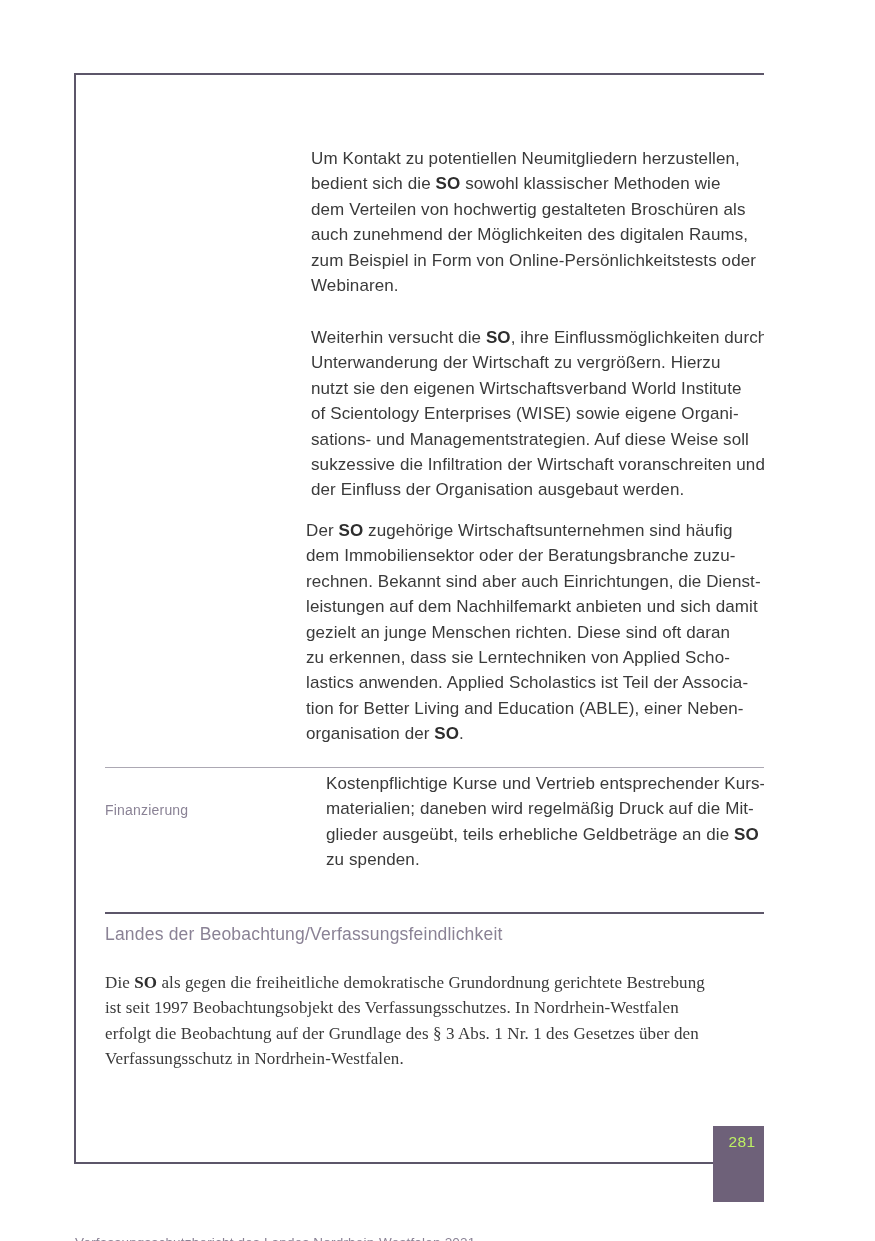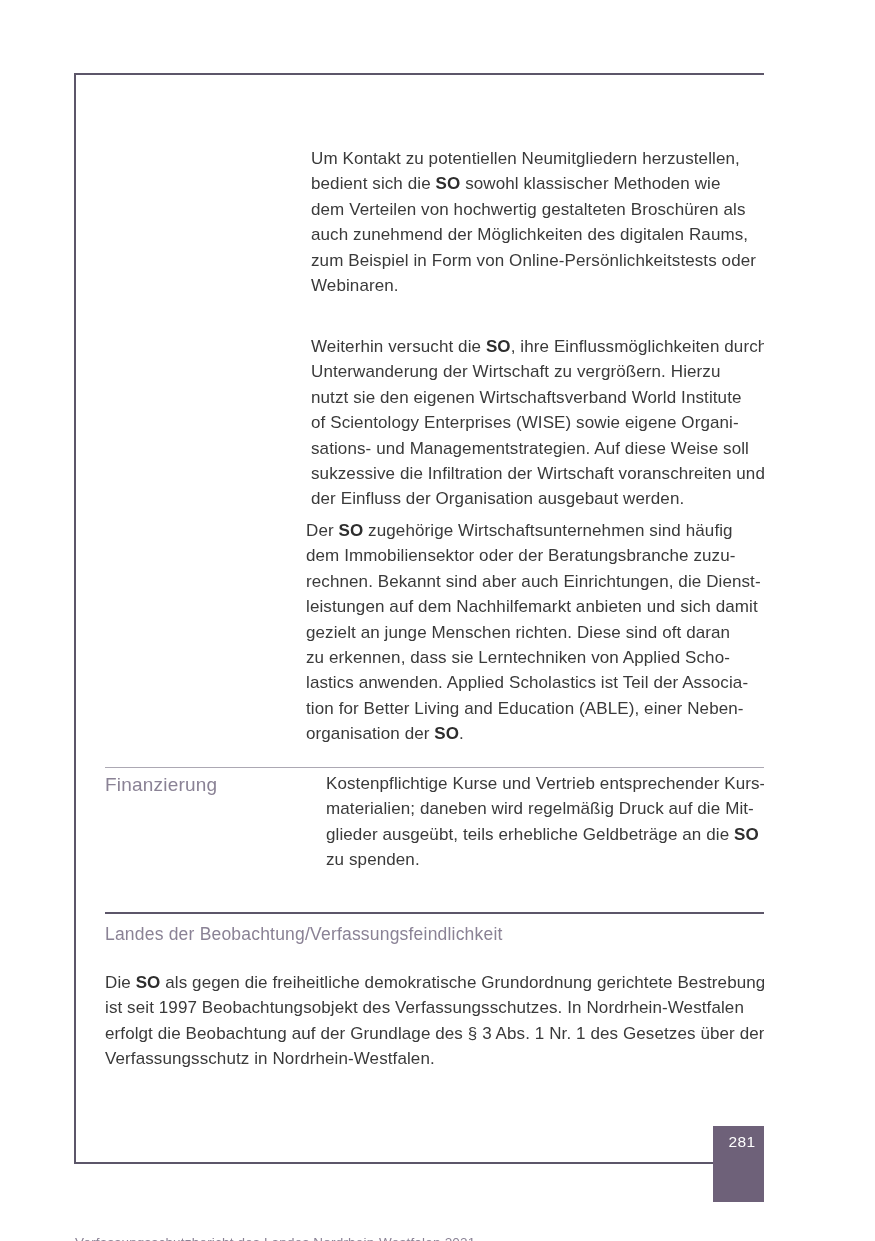--- a/index.html
+++ b/index.html
@@ -38,24 +38,24 @@
     position: absolute;
     font-size: 17px;
     line-height: 25.4px;
     letter-spacing: 0.1px;
     color: var(--body-text, #3a3a3a);
     white-space: nowrap;
   }
   .body-text b { font-weight: 700; color: #2e2e2e; }
 
   #para1 { left: 311px; top: 146px; }
-  #para2 { left: 311px; top: 334px; }
+  #para2 { left: 311px; top: 325px; }
   #para3 { left: 306px; top: 518px; }
   #fin-text { left: 326px; top: 771px; }
-  #para4 { left: 105px; top: 970px; }
+  #para4 { left: 105px; top: 970px; font-family: Liberation Serif, serif; }
 
   .rule-thin {
     position: absolute;
     left: 105px;
     width: 665px;
     height: 1px;
     background: var(--thin-rule, #aca8b3);
   }
   #rule-fin { top: 767px; }
 
@@ -64,22 +64,22 @@
     left: 105px;
     width: 665px;
     height: 2px;
     background: var(--frame-border, #5c5669);
   }
   #rule-grund { top: 912px; }
 
   .side-label {
     position: absolute;
     left: 105px;
-    top: 774px;
-    font-size: 19px;
+    top: 802px;
+    font-size: 14px;
     color: var(--muted-heading, #8a8295);
     letter-spacing: 0.2px;
   }
 
   .section-heading {
     position: absolute;
     left: 105px;
     top: 924px;
     font-size: 17.5px;
     color: var(--muted-heading, #8a8295);
@@ -103,21 +103,21 @@
     left: 713px;
     top: 1126px;
     width: 58px;
     height: 76px;
     background: var(--accent-purple, #6e6179);
     z-index: 2;
     box-sizing: border-box;
     padding-top: 8px;
   }
   .page-num {
-    color: #ffffff;
+    color: #bef264;
     text-align: center;
     font-size: 15.5px;
     line-height: 1;
     letter-spacing: 0.3px;
   }
 
   .report-footer-line {
     position: absolute;
     left: 75px;
     top: 1187px;

